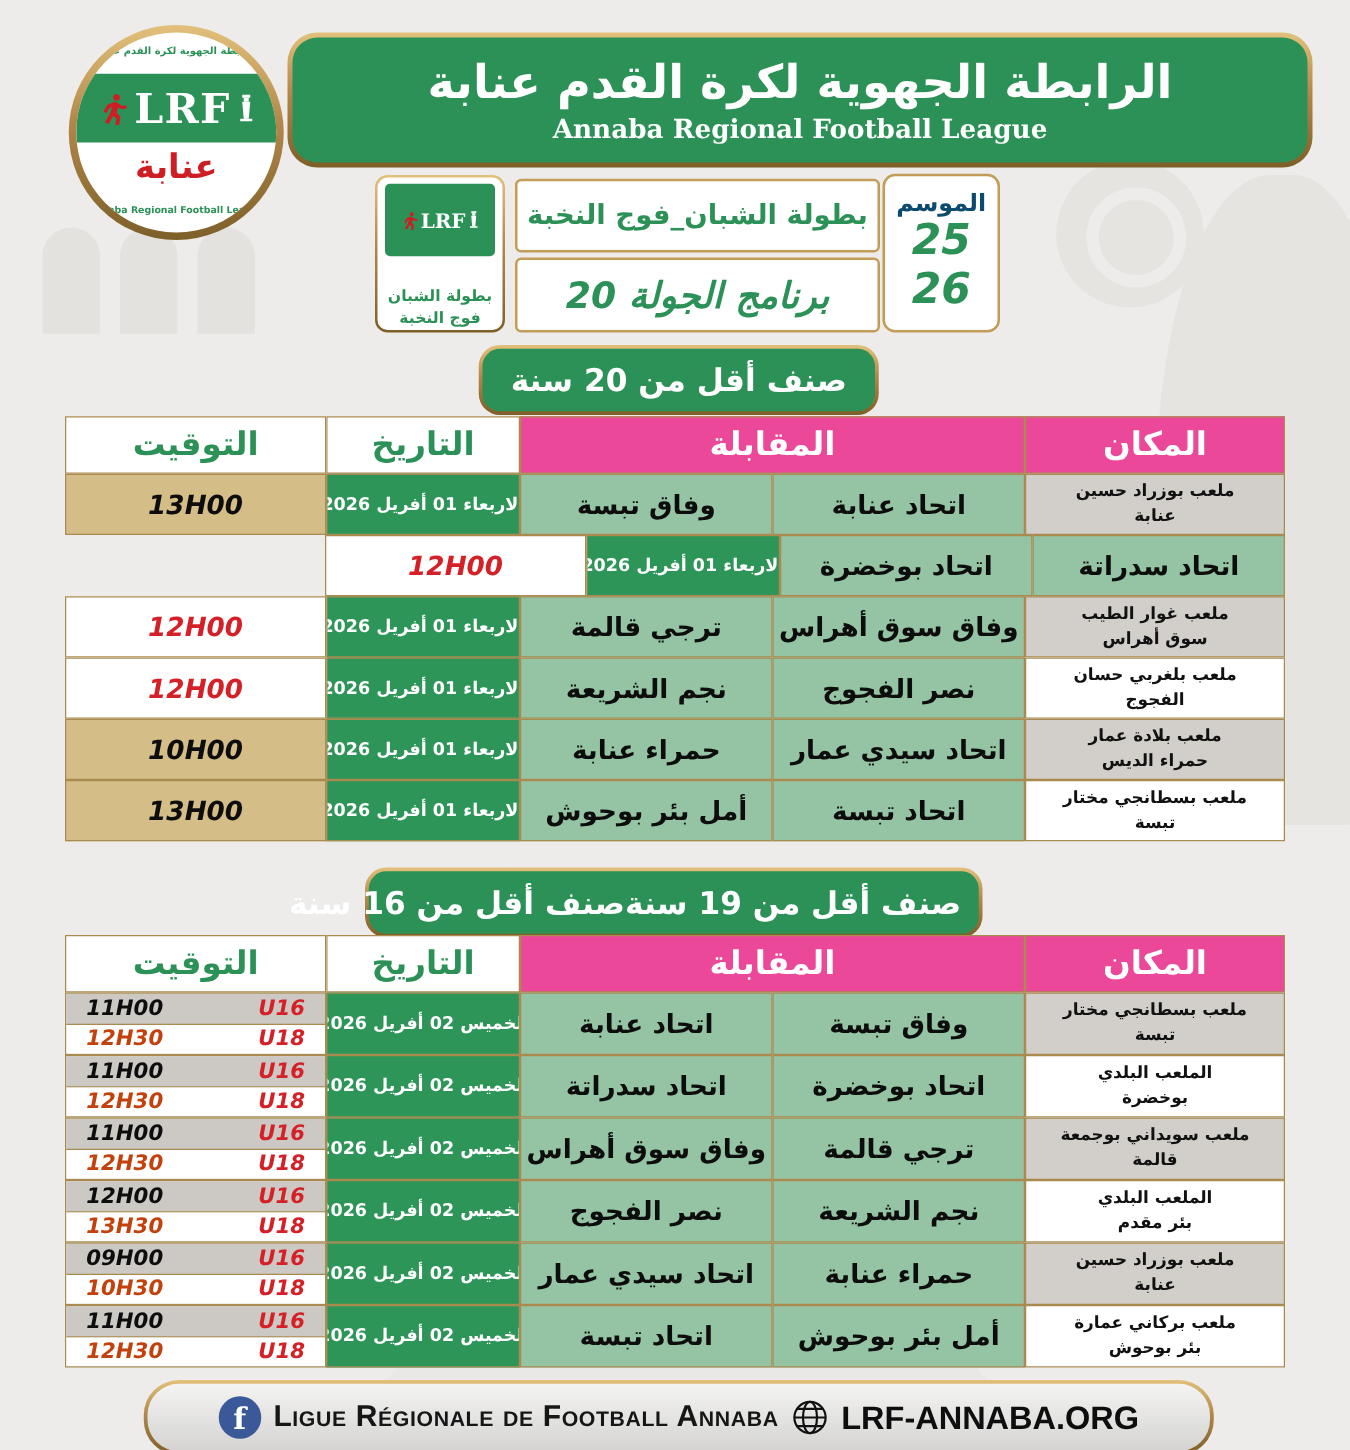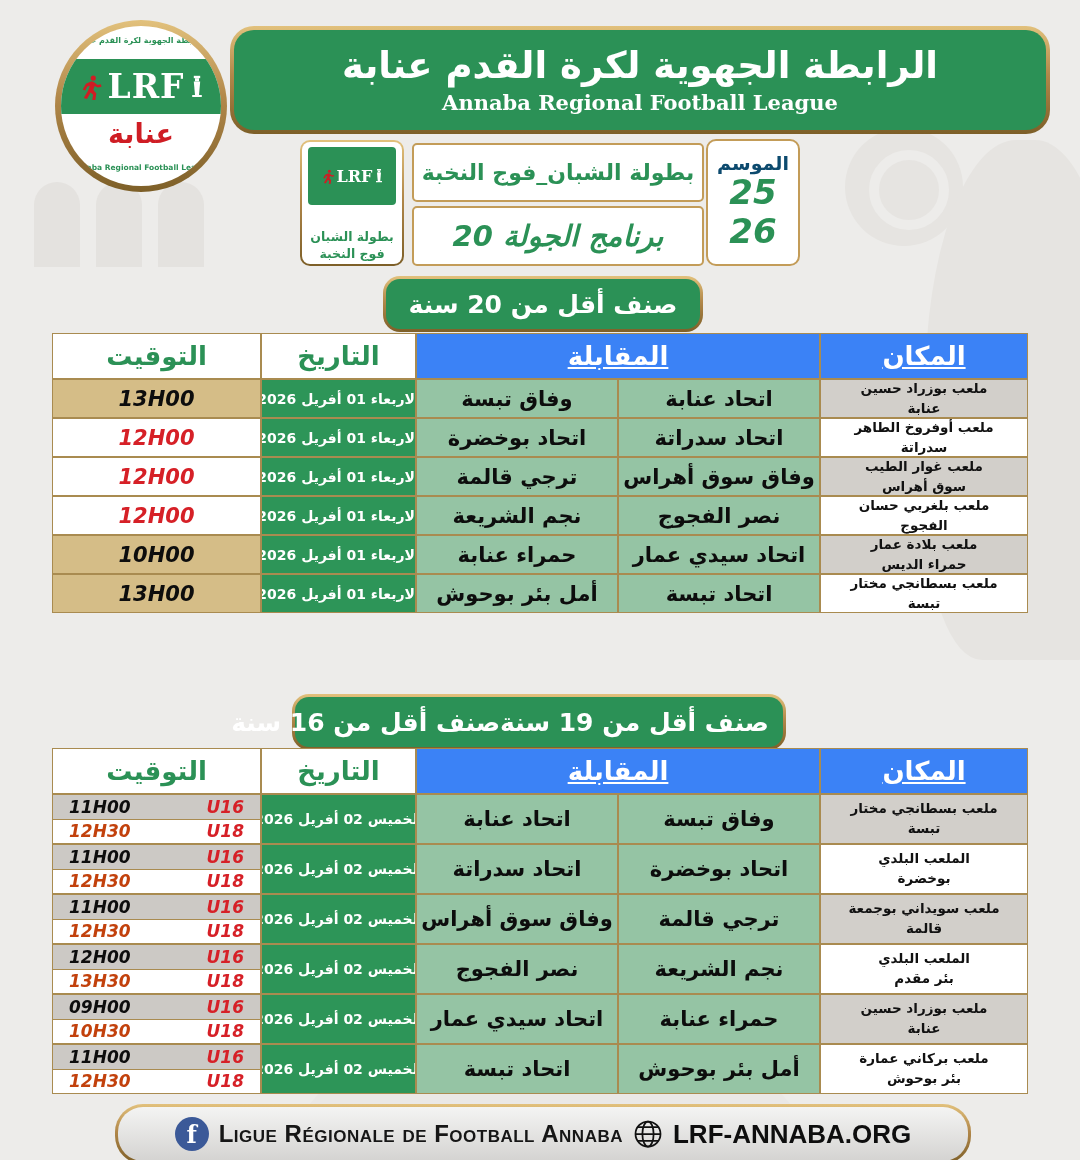--- a/index.html
+++ b/index.html
@@ -67,22 +67,22 @@
   .t-row{display:flex;}
   .cell{box-sizing:border-box;border:1px solid #a98b50;display:flex;align-items:center;justify-content:center;
         text-align:center;overflow:hidden;}
   .c-venue{width:208px;}
   .c-team{width:202px;}
   .c-date{width:155px;}
   .c-time{width:209px;}
   .c-match{width:404px;}
   .hrow .cell{height:46px;font-weight:bold;font-size:26px;}
   .h-white{background:#fff;color:#2b9156;}
-  .h-green{background:#3b82f6;color:#fff;text-decoration:underline;}
-  .drow .cell{height:39px;}
+  .h-green{background:#ec4899;color:#fff;}
+  .drow .cell{height:49px;}
   .tbl2 .drow .cell{height:50px;}
   .team{background:#95c4a4;color:#0d0d0d;font-weight:bold;font-size:21px;white-space:nowrap;}
   .date{background:#2d9558;color:#fff;font-weight:bold;font-size:14px;white-space:nowrap;}
   .venue{flex-direction:column;justify-content:center;font-weight:bold;font-size:13.5px;line-height:1.45;color:#111;}
   .v-gray{background:#d2cfca;}
   .v-white{background:#fff;}
   .time{font-weight:bold;font-style:italic;font-size:21px;}
   .tt-tan{background:#d5bd87;color:#0d0d0d;}
   .tt-red{background:#fff;color:#d62027;}
   
@@ -197,24 +197,20 @@
     <div class="cell c-venue venue v-gray">
         <div>ملعب بوزراد حسين</div>
         <div>عنابة</div>
       </div>
     <div class="cell c-team team">اتحاد عنابة</div>
     <div class="cell c-team team">وفاق تبسة</div>
     <div class="cell c-date date">الاربعاء 01 أفريل 2026</div>
     <div class="cell c-time time tt-tan">13H00</div>
   </div>
   <div class="t-row drow">
-    <div class="cell c-venue venue v-white">
-        <div>ملعب أوفروخ الطاهر</div>
-        <div>سدراتة</div>
-      </div>
     <div class="cell c-team team">اتحاد سدراتة</div>
     <div class="cell c-team team">اتحاد بوخضرة</div>
     <div class="cell c-date date">الاربعاء 01 أفريل 2026</div>
     <div class="cell c-time time tt-red">12H00</div>
   </div>
   <div class="t-row drow">
     <div class="cell c-venue venue v-gray">
         <div>ملعب غوار الطيب</div>
         <div>سوق أهراس</div>
       </div>

